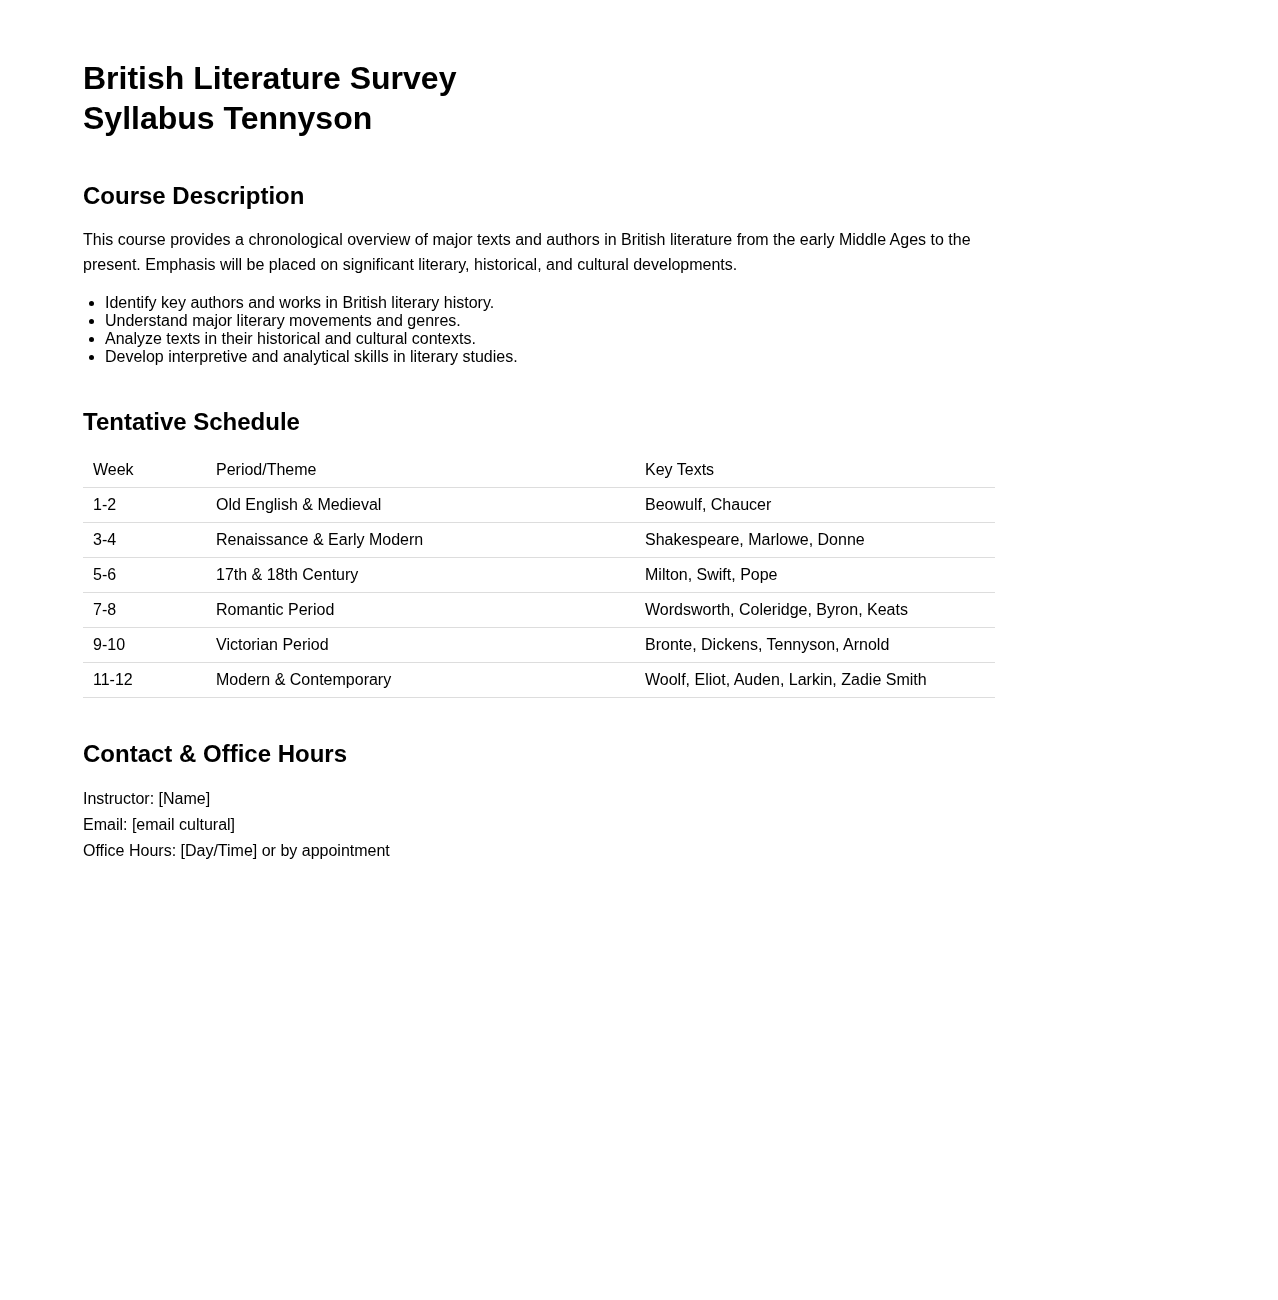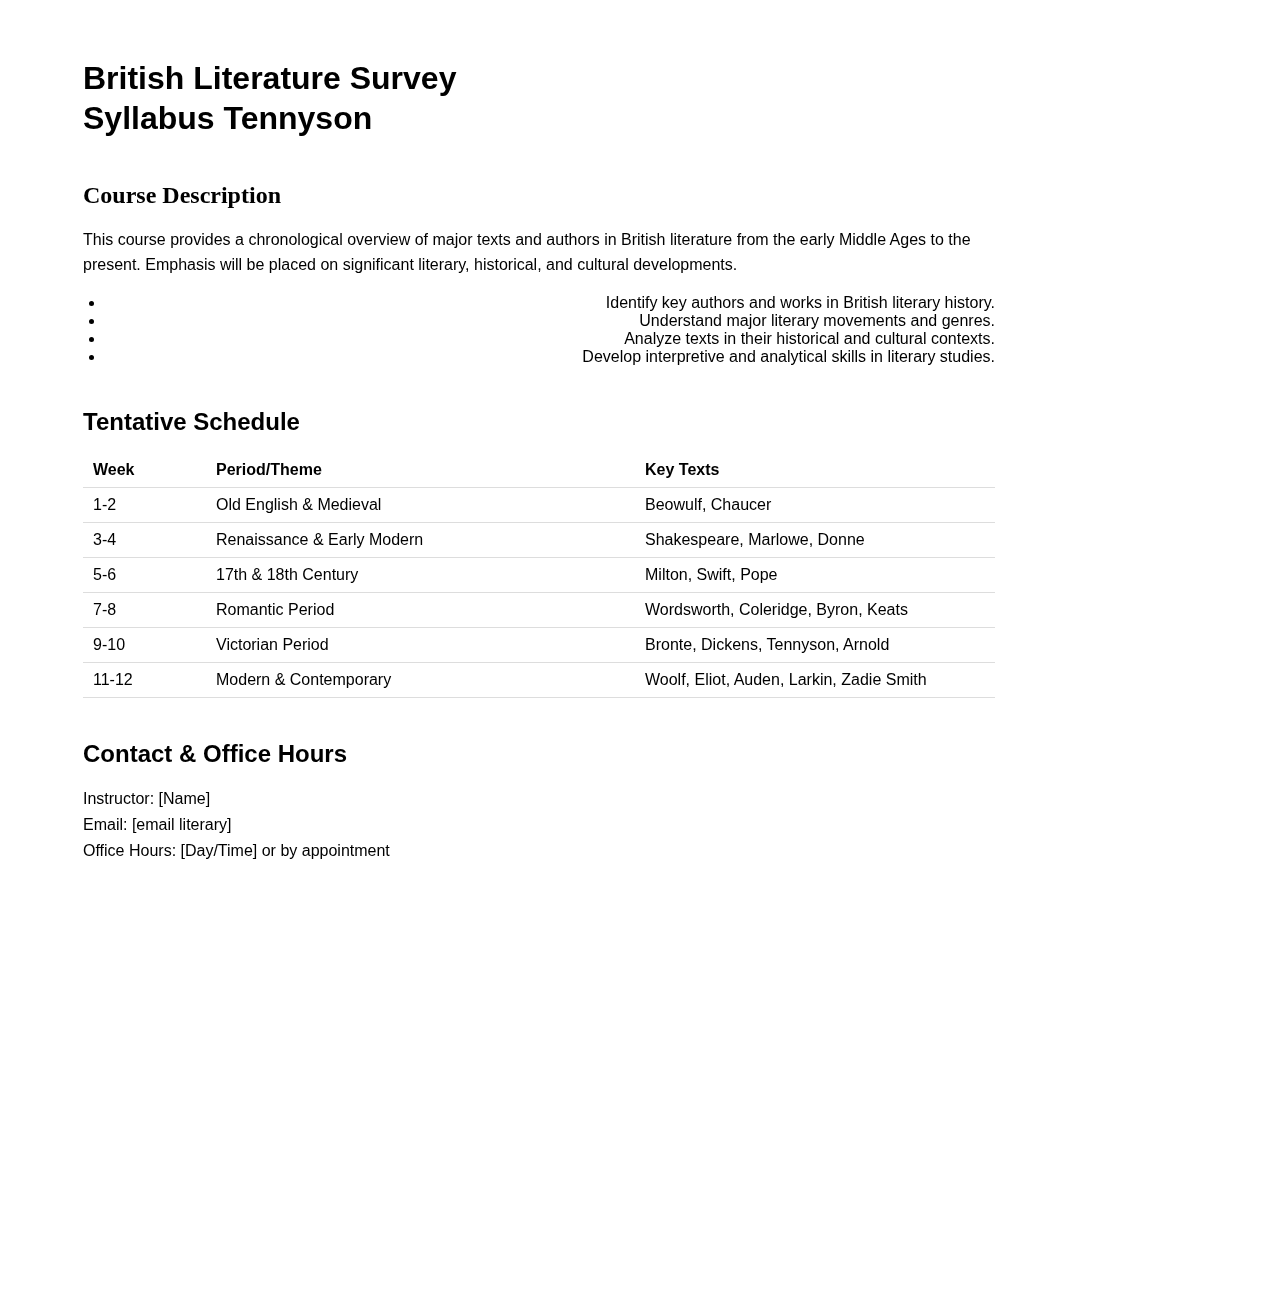--- a/index.html
+++ b/index.html
@@ -21,48 +21,47 @@
     line-height: 1.25;
     margin: 0 0 26px 0;
   }
   h1 .t-line { display: block; }
   h2 {
     font-size: 24px;
     font-weight: bold;
     margin: 42px 0 18px 0;
     line-height: 1.15;
   }
-  .sec-first h2 { margin-top: 44px; font-family: Liberation Serif, serif; }
+  .sec-first h2 { margin-top: 44px; }
   p {
     font-size: 16px;
     line-height: 1.56;
     margin: 0 0 16px 0;
   }
   ul {
     margin: 0 0 16px 0;
     padding-left: 22px;
   }
   li {
     font-size: 16px;
     line-height: normal;
-    text-align: right;
   }
   table {
     width: 100%;
     border-collapse: collapse;
     margin-top: 14px;
   }
   th, td {
     text-align: left;
     font-size: 16px;
     padding: 8px 10px;
     border-bottom: 1px solid #dddddd;
     vertical-align: top;
   }
-  th { font-weight: bold; }
+  th { font-weight: normal; }
   col.c-week   { width: 123px; }
   col.c-period { width: 429px; }
   .contact-line {
     margin: 0;
     line-height: 1.62;
   }
 </style>
 </head>
 <body>
 
@@ -136,18 +135,18 @@
         </tr>
       </tbody>
     </table>
   </section>
 
 
   <section>
     <h2>Contact &amp; Office Hours</h2>
     <div>
       <p class="contact-line">Instructor: [Name]</p>
-      <p class="contact-line">Email: [email literary]</p>
+      <p class="contact-line">Email: [email cultural]</p>
       <p class="contact-line">Office Hours: [Day/Time] or by appointment</p>
     </div>
   </section>
 
 </main>
 
 </body></html>

